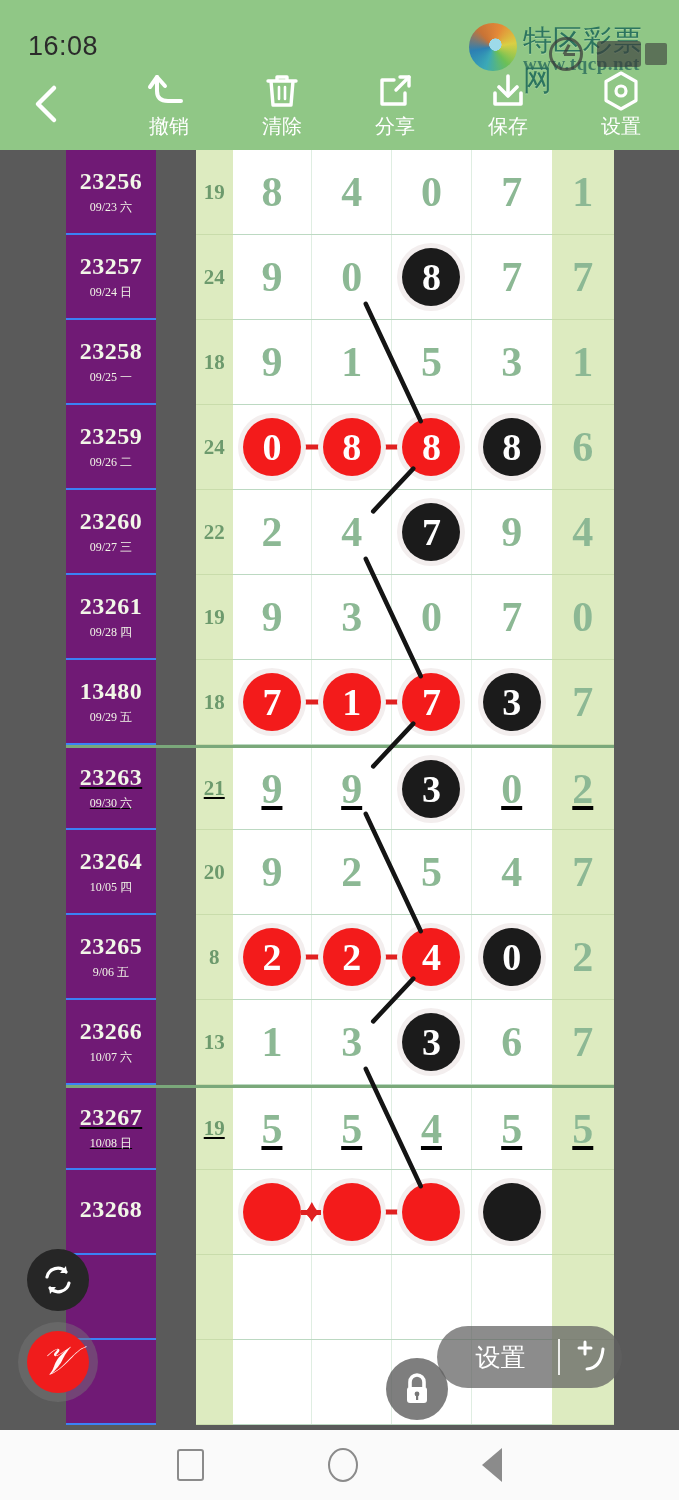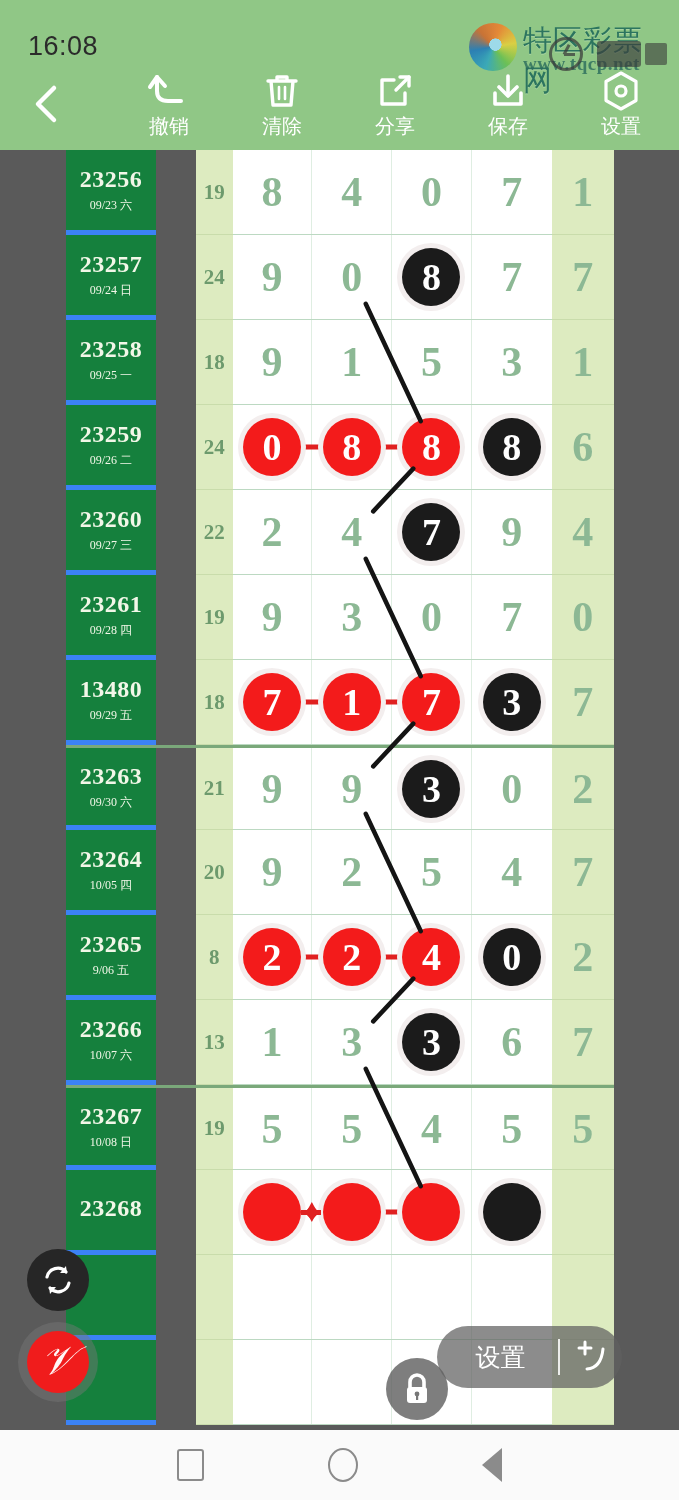--- a/index.html
+++ b/index.html
@@ -82,25 +82,25 @@
     position:absolute; left:0; top:150px; width:679px; height:1280px;
     background:#5a5a5a; overflow:hidden;
   }
   .tbl {
     position:absolute; left:66px; top:0; width:548px;
   }
   .row {
     position:relative; height:85px; width:548px;
     display:flex;
   }
-  .row.sep { border-top:3px solid #7aa87a; }
+  .row.sep { border-top:3px solid #7aa87a;text-decoration:underline; }
   .c-period {
-    width:108px; background:#15803d;
+    width:108px; background:#701a75;
     display:flex; flex-direction:column; align-items:center; justify-content:center;
-    border-bottom:5px solid #3b82f6; position:relative;
+    border-bottom:2px solid #3b82f6; position:relative;
   }
   .p-no { font-size:24px; color:#f2f7e8; font-family:"Liberation Serif",serif; font-weight:bold; letter-spacing:.5px;}
   .p-date { font-size:12px; color:#f2f7e8; margin-top:4px; font-family:"Liberation Serif",serif; }
   .c-sum {
     width:44px; background:#ddebc0;
     display:flex; align-items:center; justify-content:center;
     border-bottom:1px solid #c9dcab;
     font-size:21px; color:#6d9a6d; font-family:"Liberation Serif",serif; font-weight:bold;margin-left:40px;
   }
   .c-digits {

